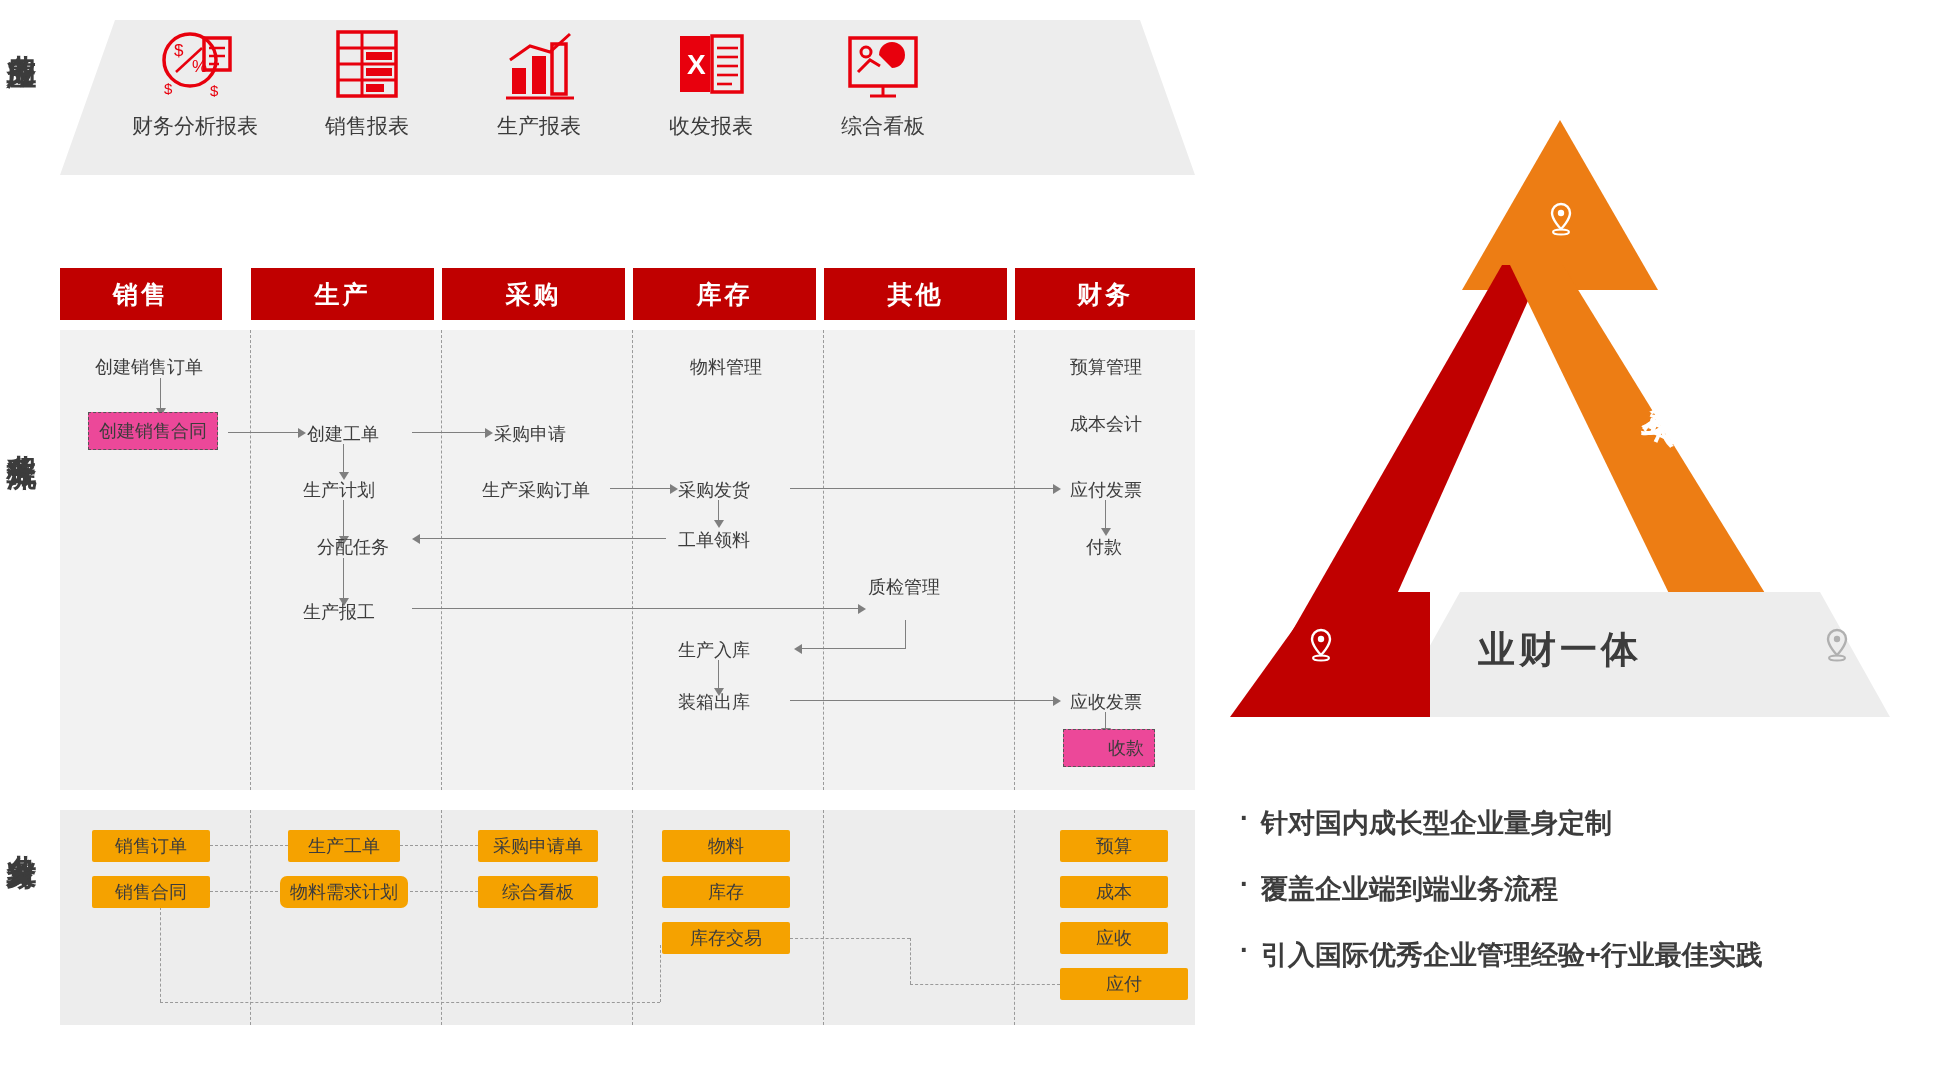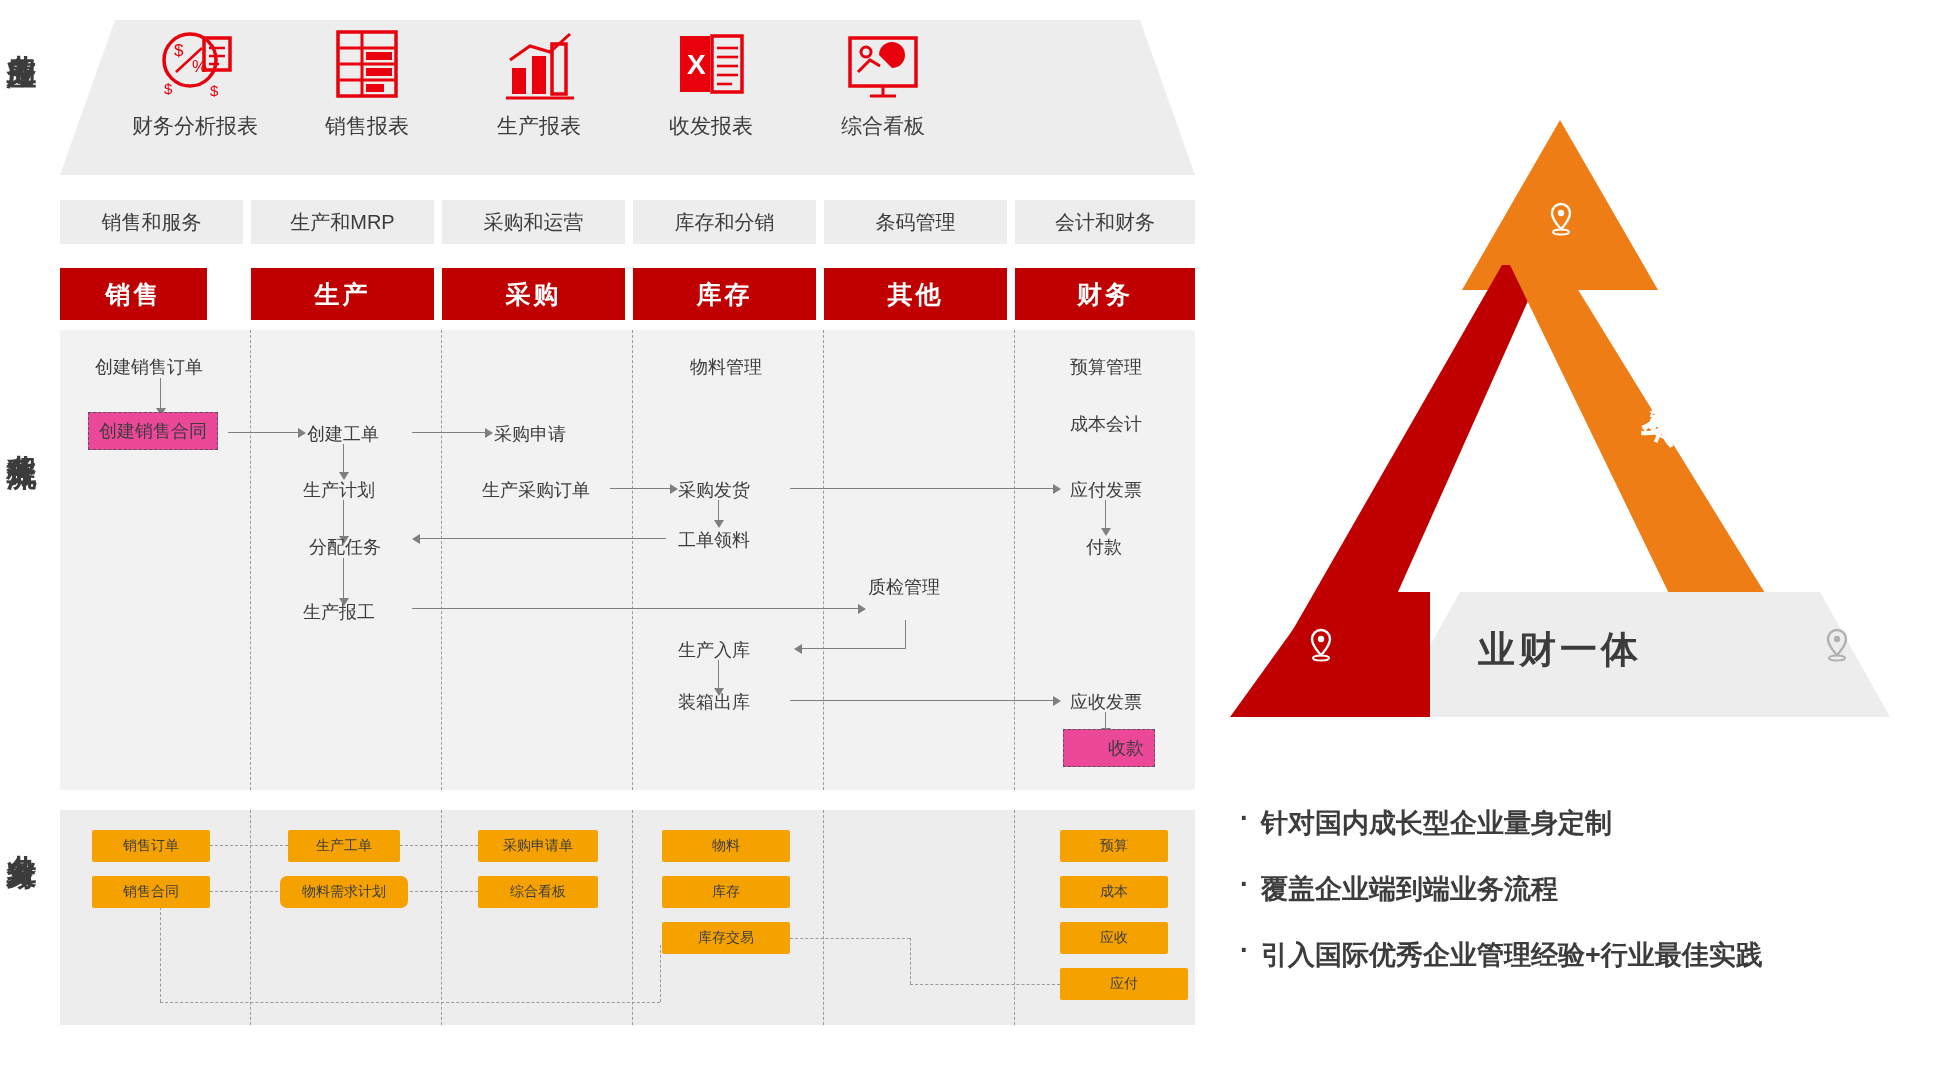--- a/index.html
+++ b/index.html
@@ -76,21 +76,21 @@
 
   
   .obj-panel{
     position:absolute;left:60px;top:810px;width:1135px;height:215px;
     background:#ededed;
   }
   .vdash2{position:absolute;top:810px;height:215px;border-left:1px dashed #9a9a9a;}
   .chip{
     position:absolute;height:32px;background:#f5a200;
     display:flex;align-items:center;justify-content:center;
-    font-size:14px;color:#3c3c3c;border-radius:2px;
+    font-size:18px;color:#3c3c3c;border-radius:2px;
   }
   .cdash{position:absolute;border:0;}
   .cdash.h{border-top:1px dashed #9a9a9a;height:0;}
   .cdash.v{border-left:1px dashed #9a9a9a;width:0;}
 
   
   .tri-wrap{position:absolute;left:1230px;top:120px;width:660px;height:620px;}
   .tri-orange{
     position:absolute;left:232px;top:0;width:196px;height:170px;
     background:#ED7D14;
@@ -224,31 +224,23 @@
         <path d="M52 42 a13 13 0 1 0 -13 -13 L52 42 z" fill="#e8000d"></path>
         <circle cx="26" cy="26" r="5" fill="none" stroke="#e8000d" stroke-width="3"></circle>
         <polyline points="18,46 30,34 40,40" fill="none" stroke="#e8000d" stroke-width="3"></polyline>
         <line x1="43" y1="60" x2="43" y2="70" stroke="#e8000d" stroke-width="3"></line>
         <line x1="30" y1="70" x2="56" y2="70" stroke="#e8000d" stroke-width="3"></line>
       </svg>
     </div>
     <div class="cap">综合看板</div>
   </div>
 
-  <div class="mod-row">
-    <div class="mod" style="left:0px;width:183px;">销售和服务</div>
-    <div class="mod" style="left:191px;width:183px;">生产和MRP</div>
-    <div class="mod" style="left:382px;width:183px;">采购和运营</div>
-    <div class="mod" style="left:573px;width:183px;">库存和分销</div>
-    <div class="mod" style="left:764px;width:183px;">条码管理</div>
-    <div class="mod" style="left:955px;width:180px;">会计和财务</div>
-  </div>
 
   <div class="hdr-row">
-    <div class="hdr" style="left:0px;width:147px;">销售</div>
+    <div class="hdr" style="left:0px;width:162px;">销售</div>
     <div class="hdr" style="left:191px;width:183px;">生产</div>
     <div class="hdr" style="left:382px;width:183px;">采购</div>
     <div class="hdr" style="left:573px;width:183px;">库存</div>
     <div class="hdr" style="left:764px;width:183px;">其他</div>
     <div class="hdr" style="left:955px;width:180px;">财务</div>
   </div>
 
   <div class="flow-panel"></div>
   <div class="vdash" style="left:250px;"></div>
   <div class="vdash" style="left:441px;"></div>
@@ -264,21 +256,21 @@
   <div class="arw r" style="left:298px;top:428px;"></div>
 
   <div class="node" style="left:307px;top:422px;">创建工单</div>
   <div class="ln h" style="left:412px;top:432px;width:75px;"></div>
   <div class="arw r" style="left:485px;top:428px;"></div>
   <div class="ln v" style="left:343px;top:444px;height:30px;"></div>
   <div class="arw d" style="left:339px;top:472px;"></div>
   <div class="node" style="left:303px;top:478px;">生产计划</div>
   <div class="ln v" style="left:343px;top:500px;height:38px;"></div>
   <div class="arw d" style="left:339px;top:536px;"></div>
-  <div class="node" style="left:309px;top:535px;">分配任务</div>
+  <div class="node" style="left:317px;top:535px;">分配任务</div>
   <div class="ln v" style="left:343px;top:558px;height:42px;"></div>
   <div class="arw d" style="left:339px;top:598px;"></div>
   <div class="node" style="left:303px;top:600px;">生产报工</div>
 
   <div class="node" style="left:494px;top:422px;">采购申请</div>
   <div class="node" style="left:482px;top:478px;">生产采购订单</div>
   <div class="ln h" style="left:610px;top:488px;width:62px;"></div>
   <div class="arw r" style="left:670px;top:484px;"></div>
 
   <div class="node" style="left:690px;top:355px;">物料管理</div>

